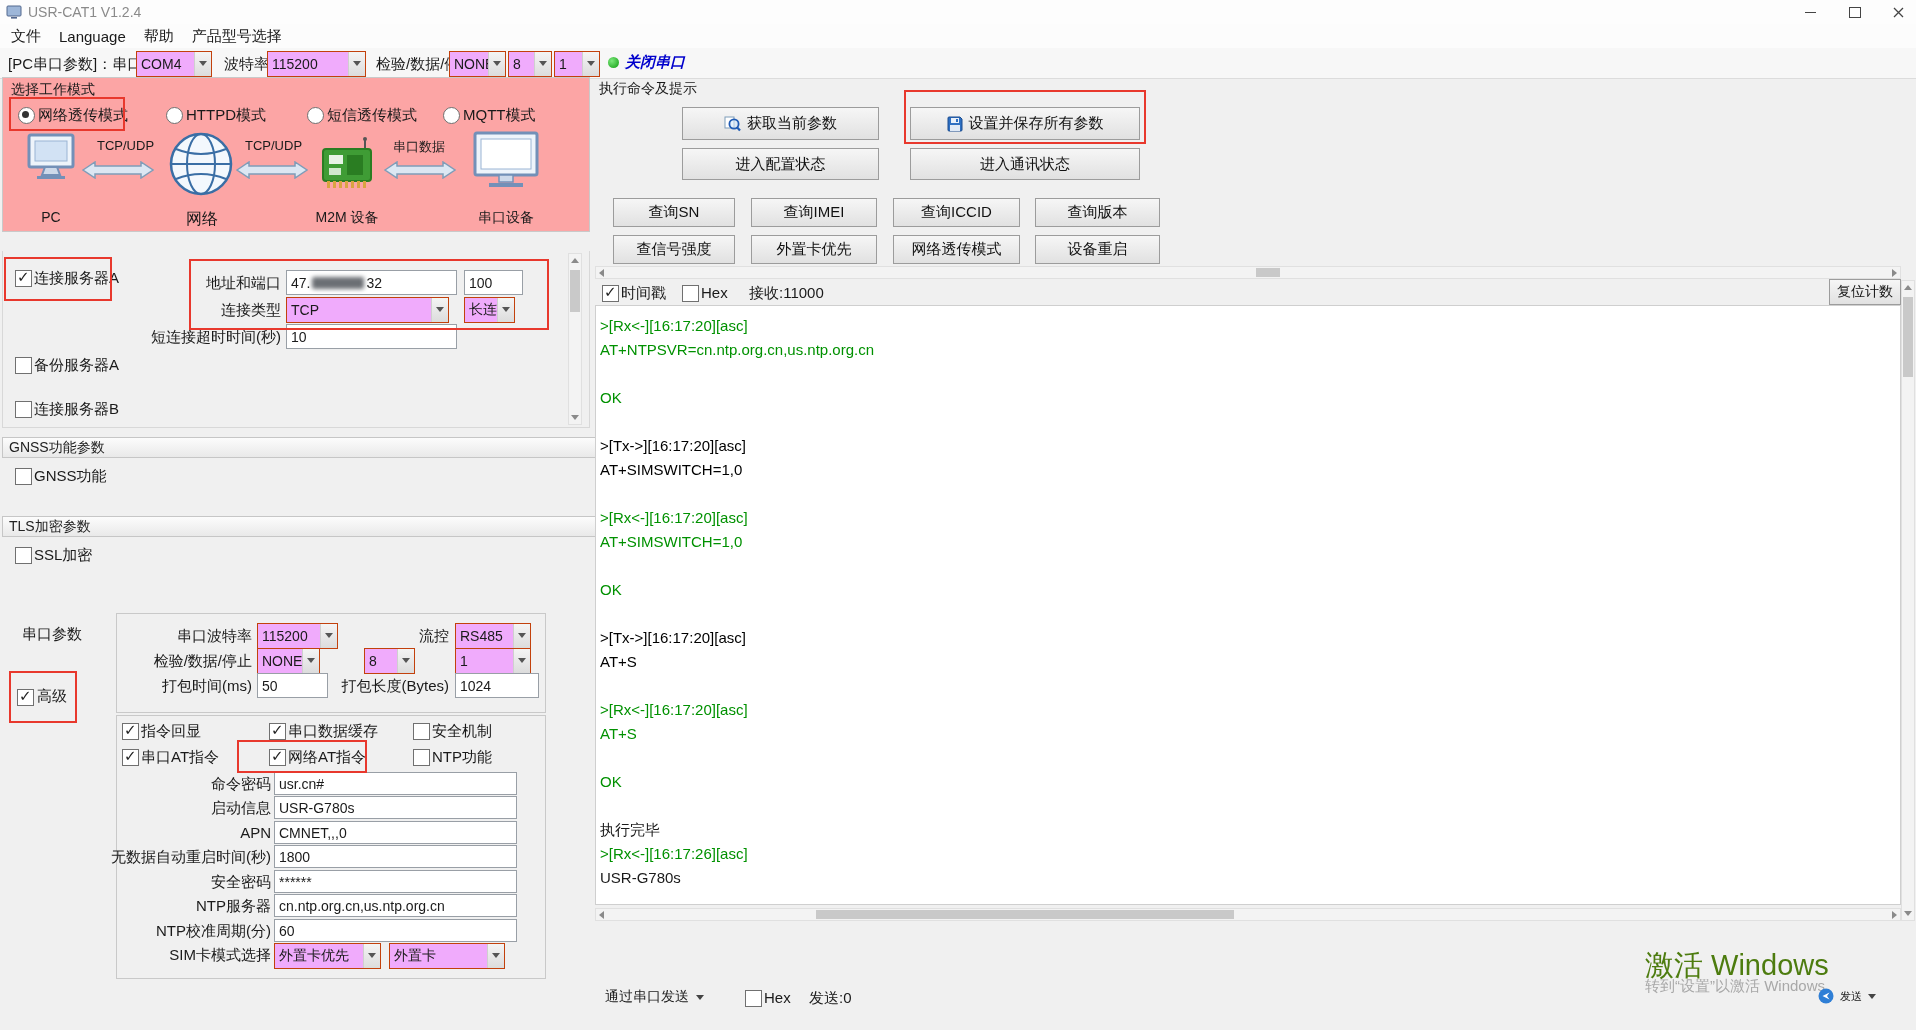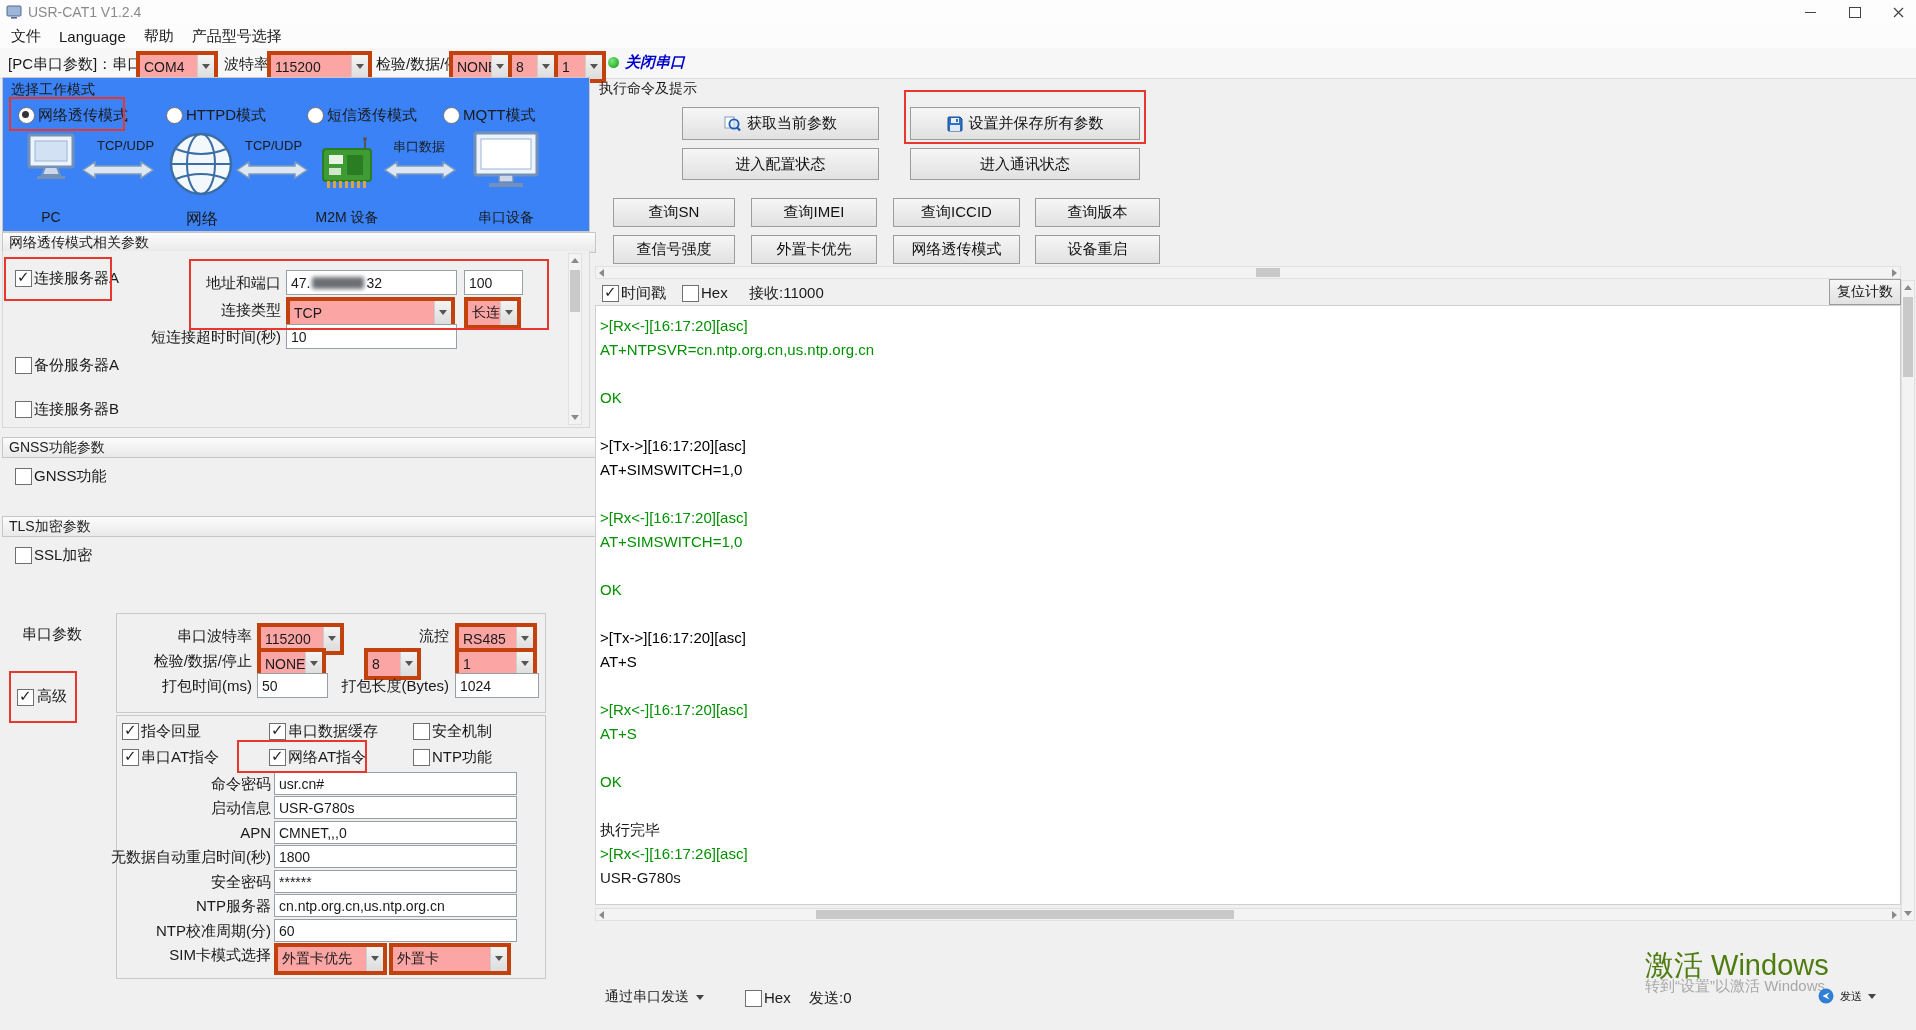--- a/index.html
+++ b/index.html
@@ -16,38 +16,38 @@
   .menubar{position:absolute;left:0;top:24px;width:1916px;height:24px;background:#fcfcfc;display:flex;align-items:center;padding-left:2px;}
   .menu-item{padding:0 9px;font-size:15px;color:#1a1a1a;white-space:nowrap;}
   .toolbar{position:absolute;left:0;top:48px;width:1916px;height:30px;background:#f7f7f7;border-bottom:1px solid #dcdcdc;}
   .close-port{position:absolute;left:608px;top:5px;display:flex;align-items:center;gap:6px;font-style:italic;}
   .led{width:11px;height:11px;border-radius:50%;background:radial-gradient(circle at 35% 35%,#7be87b,#0f9b0f);}
   .close-port-text{color:#0000cc;font-weight:700;font-size:15px;}
 
   
   .al{position:absolute;white-space:nowrap;font-size:15px;color:#1a1a1a;}
   .ar{position:absolute;white-space:nowrap;font-size:15px;color:#1a1a1a;text-align:right;}
-  .combo{position:absolute;height:24px;background:#fca5a5;border:4px solid #c2410c;display:flex;align-items:center;overflow:hidden;}
+  .combo{position:absolute;height:24px;background:#f0abfc;border:1px solid #c2410c;display:flex;align-items:center;overflow:hidden;}
   .combo .cv{padding-left:4px;font-size:14px;white-space:nowrap;flex:1;overflow:hidden;}
   .combo .ca{width:16px;align-self:stretch;background:linear-gradient(#f4f4f4,#dcdcdc);border-left:1px solid #cfcfcf;position:relative;flex:none;}
   .combo .ca::after{content:"";position:absolute;left:4px;top:9px;border:4px solid transparent;border-top:5px solid #555;}
   .ti{position:absolute;height:23px;background:#fff;border:1px solid #999fa6;font-size:14px;padding:0 4px;display:flex;align-items:center;white-space:nowrap;overflow:hidden;}
   .btn{position:absolute;background:linear-gradient(#f6f6f6,#e1e1e1);border:1px solid #9c9c9c;display:flex;align-items:center;justify-content:center;gap:6px;font-size:15px;color:#111;}
   .cb{position:absolute;width:15px;height:15px;background:#fff;border:1px solid #707070;}
   .cb.on-true::after{content:"\2713";position:absolute;left:1px;top:-3px;font-size:15px;font-weight:700;color:#222;}
   .rad{position:absolute;width:15px;height:15px;border-radius:50%;background:#fff;border:1px solid #707070;}
   .rad.on-true::after{content:"";position:absolute;left:3px;top:3px;width:7px;height:7px;border-radius:50%;background:#333;}
   .sect-head{position:absolute;left:2px;width:586px;height:19px;background:linear-gradient(#fcfcfc,#e9e9e9);border:1px solid #c6c6c6;font-size:14px;line-height:18px;padding-left:6px;color:#222;}
   .gbox{position:absolute;border:1px solid #c9c9c9;}
   .redbox{position:absolute;border:2px solid #e8382d;z-index:50;pointer-events:none;}
   .dg{position:absolute;}
   .smudge{display:inline-block;width:52px;height:12px;background:#6b6f74;filter:blur(2px);margin:0 2px;border-radius:2px;}
 
   
-  .wm-box{position:absolute;left:2px;top:77px;width:586px;height:153px;background:#3b82f6;border:1px solid #c9c9c9;}
+  .wm-box{position:absolute;left:2px;top:77px;width:586px;height:153px;background:#fca5a5;border:1px solid #c9c9c9;}
   .params-area{position:absolute;left:2px;top:251px;width:586px;height:176px;background:#f0f0f0;border:1px solid #d8d8d8;border-top:none;}
   .log{position:absolute;left:595px;top:305px;width:1306px;height:600px;background:#fff;border:1px solid #cfcfcf;padding:8px 0 0 4px;overflow:hidden;box-sizing:border-box;}
   .log-line{height:24px;line-height:24px;font-size:15px;white-space:pre;}
   .lc-rx{color:#009100;}
   .lc-tx{color:#000000;}
   .lc-plain{color:#1a1a1a;}
 
   
   .hscroll{position:absolute;height:13px;background:#f3f3f3;border:1px solid #e0e0e0;box-sizing:border-box;}
   .hscroll .left-ar{position:absolute;left:3px;top:2px;width:0;height:0;border:4px solid transparent;border-right:5px solid #8a8a8a;border-left-width:0;}
@@ -191,21 +191,20 @@
     <svg class="dg" style="left:470px;top:53px" width="66" height="58" viewBox="0 0 66 58">
       <rect x="2" y="2" width="62" height="42" rx="2" fill="#eef4fb" stroke="#7390b8" stroke-width="3"></rect>
       <rect x="8" y="8" width="50" height="30" fill="#ffffff" stroke="#9ab4d4"></rect>
       <rect x="26" y="44" width="14" height="7" fill="#cdd9ea" stro="" stroke="#7390b8" stroke-width="1.5"></rect>
       <rect x="16" y="52" width="34" height="4" fill="#7390b8"></rect>
     </svg>
     <span class="al" style="left:472px;top:131px;width:62px;text-align:center;font-size:14px">串口设备</span>
   </div>
   <div class="redbox" style="left:9px;top:97px;width:112px;height:30px"></div>
 
-  <div class="sect-head" style="top:232px"><span>网络透传模式相关参数</span></div>
   <div class="params-area"></div>
 
   <span class="cb on-true" style="left:15px;top:270px"></span>
   <span class="al" style="left:34px;top:269px">连接服务器A</span>
 
   <span class="ar" style="left:180px;top:274px;width:101px">地址和端口</span>
   <div class="ti" style="left:286px;top:270px;width:161px">
     <span>47.</span>
     <span class="smudge"></span>
     <span>32</span>

